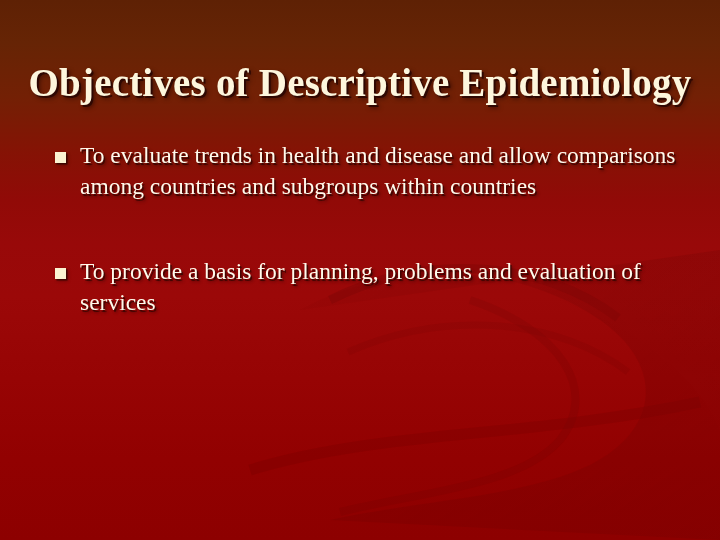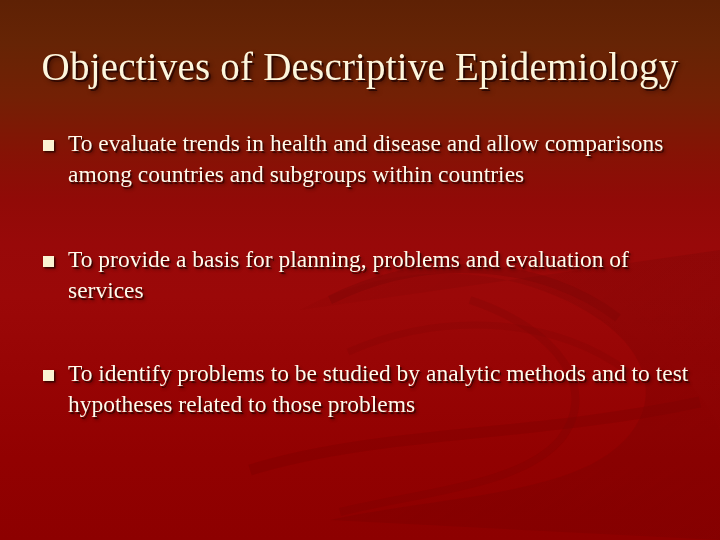--- a/index.html
+++ b/index.html
@@ -56,37 +56,37 @@
   .title-band {
     position: absolute;
     left: 0;
     top: 44px;
     width: 720px;
     text-align: center;
   }
 
   .slide-title {
     display: inline-block;
-    margin: 0;
+    margin: 16px;
     font-size: 39px;
-    font-weight: normal;
+    font-weight: bold;
     letter-spacing: 0.2px;
     color: #fdf6dd;
     text-shadow:
       2px 2px 0px rgba(40, 6, 2, 0.85),
       3px 3px 4px rgba(30, 4, 2, 0.55);
     white-space: nowrap;
   }
 
   .body-list {
     position: absolute;
     left: 40px;
     top: 128px;
     width: 660px;
-    margin: 0;
+    margin: 12px;
     padding: 0;
     list-style: none;
   }
 
   .bullet-item {
     position: relative;
     padding-left: 28px;
     color: #fffaec;
     font-size: 23.5px;
     line-height: 31px;
@@ -156,20 +156,16 @@
     <li class="bullet-item gap-1">
       <span class="bullet-marker"></span>
       <span class="bullet-text">To evaluate trends in health and disease and allow comparisons among countries and subgroups within countries</span>
     </li>
 
     <li class="bullet-item gap-2">
       <span class="bullet-marker"></span>
       <span class="bullet-text">To provide a basis for planning, problems and evaluation of services</span>
     </li>
 
-    <li class="bullet-item gap-3">
-      <span class="bullet-marker"></span>
-      <span class="bullet-text">To identify problems to be studied by analytic methods and to test hypotheses related to those problems</span>
-    </li>
 
   </ul>
 
 </div>
 
 </body></html>

